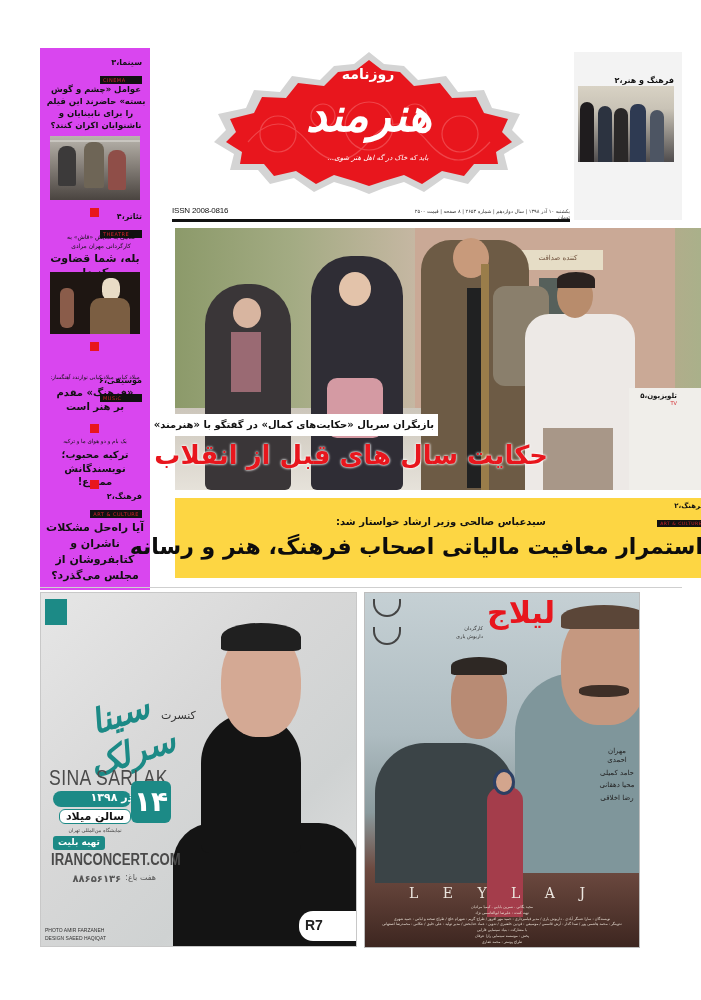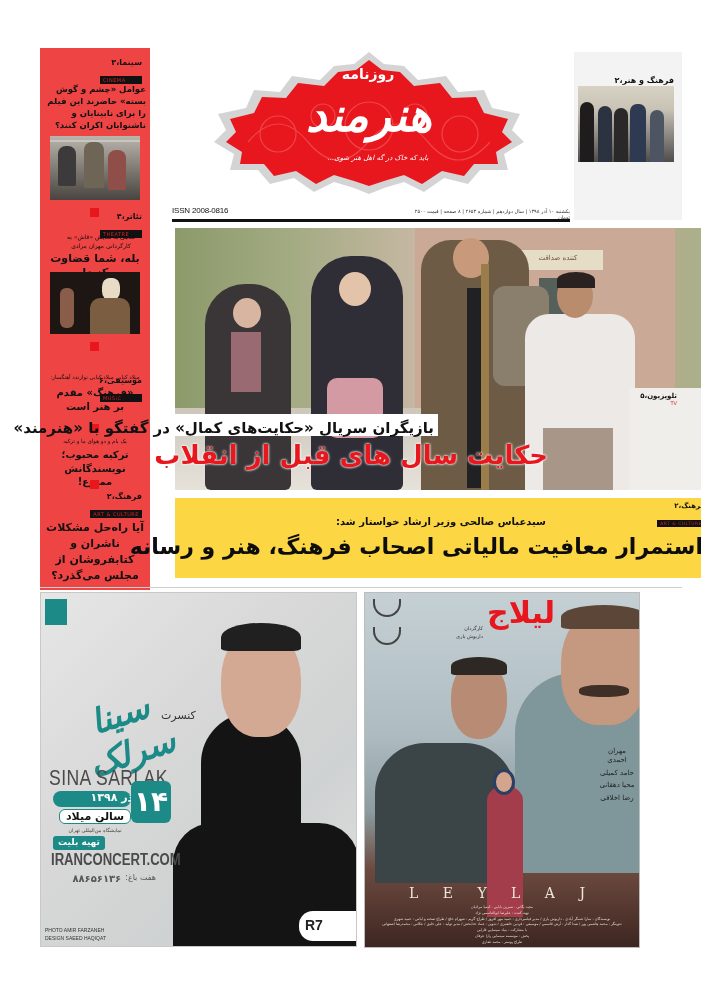--- a/index.html
+++ b/index.html
@@ -1,37 +1,37 @@
 <!DOCTYPE html>
 <html><head>
 <meta charset="utf-8">
 <style>
   * { box-sizing: border-box; margin: 0; padding: 0; }
   html, body { width: 701px; height: 1000px; background: #ffffff; overflow: hidden; }
   body { position: relative; font-family: "DejaVu Sans", sans-serif; color: #111; }
   .abs { position: absolute; }
   .rtl { direction: rtl; }
-  .col-box { background: #ef4444; }
+  .col-box { background: #d946ef; }
   .sect-label { font-size: 8px; font-weight: bold; color: #111; text-align: right; }
   .sect-tag { display: inline-block; background: #111; color: #d2232a; font-size: 5px; padding: 1px 3px; letter-spacing: 0.5px; min-width: 42px; text-align: left; }
   .red-sq { width: 9px; height: 9px; background: #e8161d; }
   .headline { font-weight: bold; text-align: center; line-height: 1.25; }
   .photo { overflow: hidden; }
   .divider { height: 1px; background: #cfcfcf; }
 </style>
 </head>
 <body>
 
 <div class="abs col-box rtl" style="left:40px; top:48px; width:110px; height:542px;">
 
   <div class="abs" style="right:8px; top:10px; text-align:right;">
     <div class="sect-label">سینما،۳</div>
     <div class="sect-tag">CINEMA</div>
   </div>
-  <a class="abs headline" style="left:6px; right:4px; top:36px; font-size:8.5px; line-height:1.4;text-align:right;">عوامل «چشم و گوش بسته» حاضرند این فیلم را برای نابینایان و ناشنوایان اکران کنند؟</a>
+  <a class="abs headline" style="left:6px; right:4px; top:36px; font-size:8.5px; line-height:1.4;">عوامل «چشم و گوش بسته» حاضرند این فیلم را برای نابینایان و ناشنوایان اکران کنند؟</a>
   <div class="abs photo" style="left:10px; right:10px; top:88px; height:64px; background:linear-gradient(180deg,#b9b5ad 0%,#8d8780 40%,#4a4440 100%);">
     <div class="abs" style="left:8px; top:10px; width:18px; height:40px; background:#3c3a3a; border-radius:8px 8px 2px 2px;"></div>
     <div class="abs" style="left:34px; top:6px; width:20px; height:46px; background:#6e6556; border-radius:8px 8px 2px 2px;"></div>
     <div class="abs" style="left:58px; top:14px; width:18px; height:40px; background:#8f4e48; border-radius:8px 8px 2px 2px;"></div>
     <div class="abs" style="left:0; right:0; top:4px; height:2px; background:#c9c6c0;"></div>
   </div>
   <div class="abs red-sq" style="left:50px; top:160px;"></div>
 
   <div class="abs" style="right:8px; top:164px; text-align:right;">
     <div class="sect-label">تئاتر،۴</div>
@@ -129,21 +129,21 @@
 
   <div class="abs rtl" style="right:0; top:160px; width:78px; height:102px; background:#f0eeea;"></div>
 </div>
 
 <div class="abs rtl" style="right:24px; top:392px; text-align:right;margin-left:28px;">
   <div class="sect-label" style="font-size:7px;">تلویزیون،۵</div>
   <div style="font-size:5px; color:#d2232a; text-align:right;">TV</div>
 </div>
 
 <div class="abs rtl" style="left:175px; top:414px; width:263px; height:22px; background:#ffffff;">
-  <a style="display:block; font-size:15px; font-weight:bold; text-align:right; padding:5px 4px 0 4px; color:#111; white-space:nowrap;">بازیگران سریال «حکایت‌های کمال» در گفتگو با «هنرمند»</a>
+  <a style="display:block; font-size:10px; font-weight:bold; text-align:right; padding:5px 4px 0 4px; color:#111; white-space:nowrap;">بازیگران سریال «حکایت‌های کمال» در گفتگو با «هنرمند»</a>
 </div>
 
 <a class="abs rtl" style="left:178px; top:440px; width:370px; text-align:right; font-size:26px; font-weight:bold; color:#e8161d; white-space:nowrap; text-shadow:0 0 2px #fff, 0 0 3px #fff;">حکایت سال های قبل از انقلاب</a>
 
 <div class="abs rtl" style="left:175px; top:498px; width:532px; height:80px; background:#fdd643;">
   <div class="abs" style="right:2px; top:4px; text-align:right;">
     <div class="sect-label" style="font-size:7px;">فرهنگ،۲</div>
     <div class="sect-tag" style="font-size:4.5px; min-width:36px;">ART &amp; CULTURE</div>
   </div>
   <div class="abs" style="left:0; right:0; top:18px; text-align:center; font-size:10px; font-weight:bold;">سیدعباس صالحی وزیر ارشاد خواستار شد:</div>

